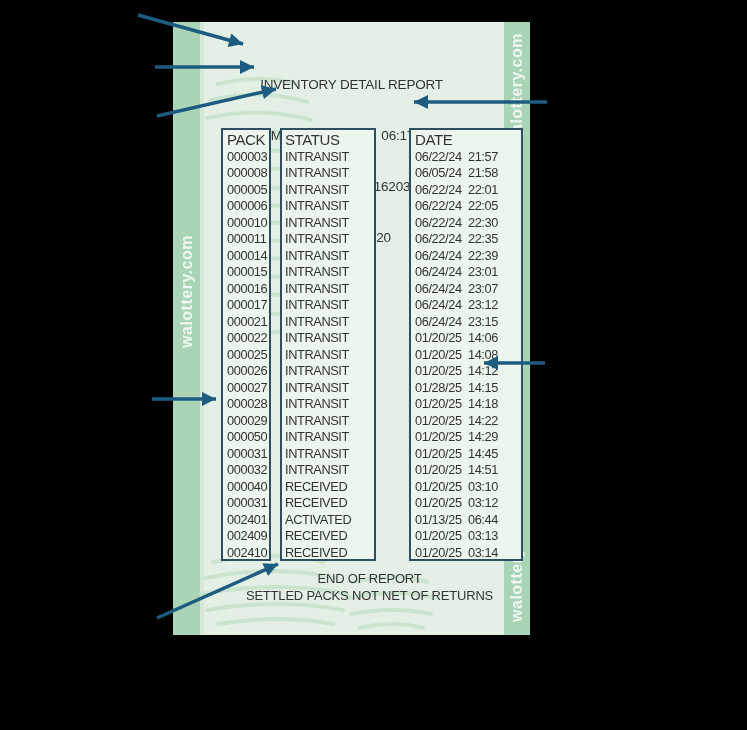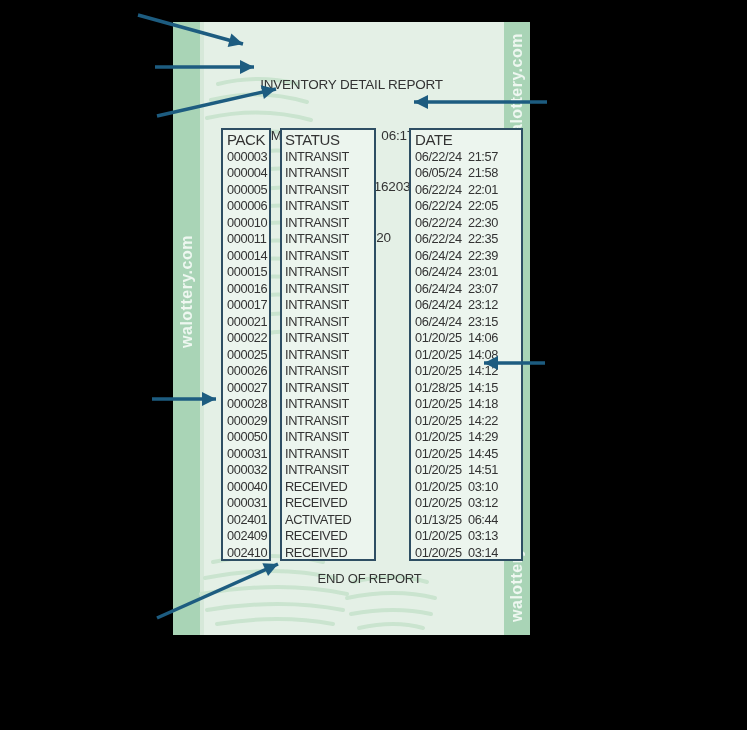--- a/index.html
+++ b/index.html
@@ -114,21 +114,21 @@
       <div>INVENTORY DETAIL REPORT</div>
       <div>MON  FEB17  25   06:17:45</div>
       <div>RETAILER:      162032</div>
       <div>GAME   5920</div>
     </div>
 
     <div class="tbl-box pack">
       <div class="cell head">PACK</div>
       <div>
           <div class="cell">000003</div>
-          <div class="cell">000004</div>
+          <div class="cell">000008</div>
           <div class="cell">000005</div>
           <div class="cell">000006</div>
           <div class="cell">000010</div>
           <div class="cell">000011</div>
           <div class="cell">000014</div>
           <div class="cell">000015</div>
           <div class="cell">000016</div>
           <div class="cell">000017</div>
           <div class="cell">000021</div>
           <div class="cell">000022</div>
@@ -203,20 +203,21 @@
           <div class="cell">01/20/25  03:10</div>
           <div class="cell">01/20/25  03:12</div>
           <div class="cell">01/13/25  06:44</div>
           <div class="cell">01/20/25  03:13</div>
           <div class="cell">01/20/25  03:14</div>
         </div>
     </div>
 
     <div class="rpt-footer">
       <div>END OF REPORT</div>
+      <div>SETTLED PACKS NOT NET OF RETURNS</div>
     </div>
 
   </div>
 
   <svg class="arrows-svg" width="747" height="730" viewBox="0 0 747 730">
     <defs>
       <marker id="ah" viewBox="0 0 4 4.4" markerWidth="4.5" markerHeight="4.4" refX="4" refY="2.2" orient="auto">
         <path d="M0,0.2 L4,2.2 L0,4.2 Z" fill="#1d5c80"></path>
       </marker>
     </defs>

